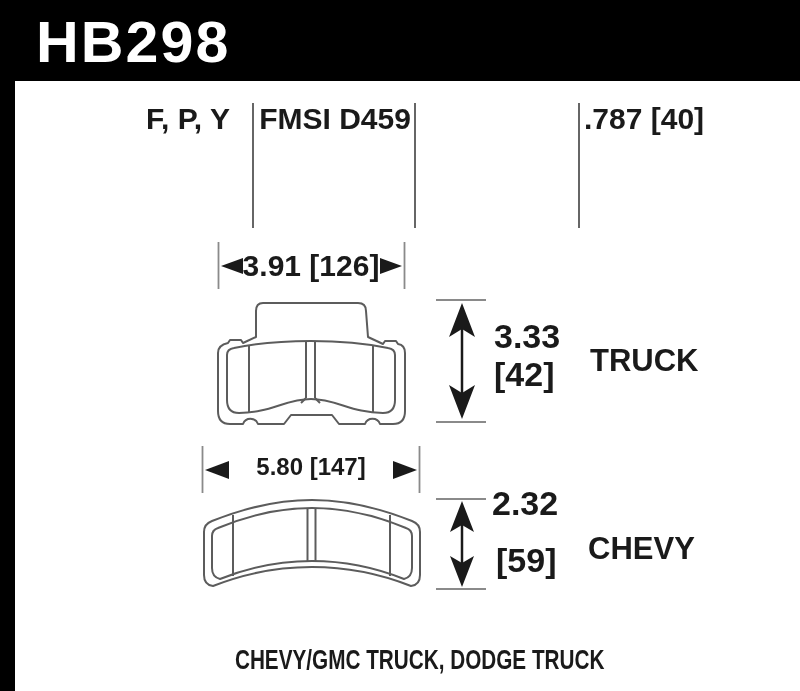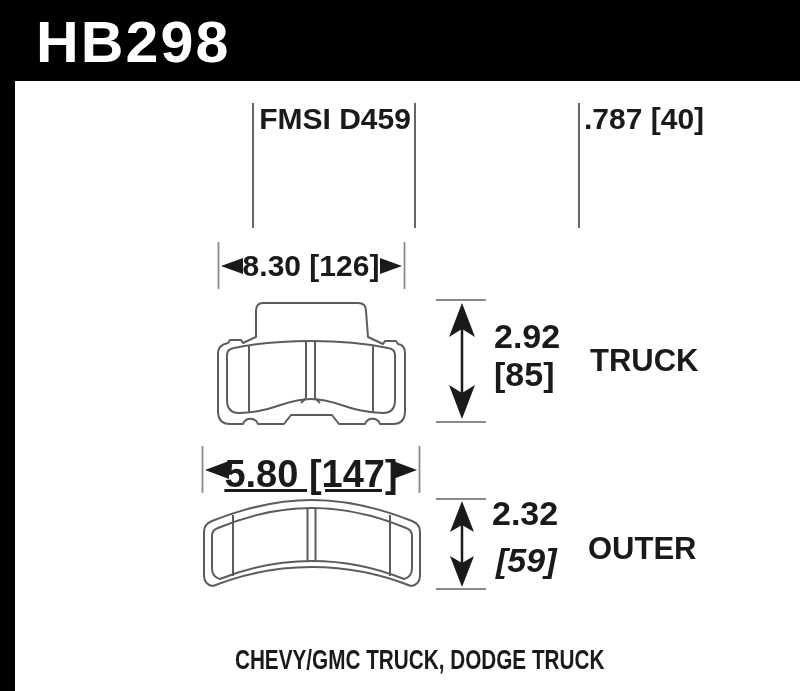--- a/index.html
+++ b/index.html
@@ -25,26 +25,26 @@
     position:absolute;left:0;top:81px;width:15px;height:610px;
     background:#000000;
   }
   .diagram-svg{position:absolute;left:0;top:0;}
   .txt{position:absolute;line-height:1;font-weight:bold;white-space:nowrap;}
   .spec{font-size:30px;}
   .spec-compounds{left:90px;top:104px;width:140px;text-align:right;}
   .spec-fmsi{left:253px;top:104px;width:164px;text-align:center;}
   .spec-thickness{left:584px;top:104px;}
   .dim-w-inner{left:226px;top:251px;width:170px;text-align:center;font-size:30px;}
-  .dim-w-outer{left:221px;top:455px;width:180px;text-align:center;font-size:38px;text-decoration:underline;}
+  .dim-w-outer{left:221px;top:455px;width:180px;text-align:center;font-size:24px;}
   .dim-h{font-size:34px;}
   .dim-h-inner-in{left:494px;top:319px;}
   .dim-h-inner-mm{left:494px;top:357px;}
-  .dim-h-outer-in{left:492px;top:496px;}
-  .dim-h-outer-mm{left:496px;top:543px;font-style:italic;}
+  .dim-h-outer-in{left:492px;top:486px;}
+  .dim-h-outer-mm{left:496px;top:543px;}
   .pad-label{font-size:31px;}
   .label-inner{left:590px;top:345px;}
   .label-outer{left:588px;top:533px;}
   .footer-app{
     position:absolute;left:40px;top:646px;width:760px;
     text-align:center;font-weight:bold;font-size:28px;line-height:1;
   }
   .footer-app span{
     display:inline-block;
     transform:scaleX(0.74);transform-origin:center top;
@@ -138,30 +138,31 @@
       <g stroke="#8a8a8a" stroke-width="2">
         <line x1="436" y1="499" x2="486" y2="499"></line>
         <line x1="436" y1="589" x2="486" y2="589"></line>
       </g>
       <line x1="462" y1="515" x2="462" y2="575" stroke="#1a1a1a" stroke-width="2.5"></line>
       <polygon points="462,501 474,532 462,525 450,532" fill="#1a1a1a"></polygon>
       <polygon points="462,587 474,556 462,563 450,556" fill="#1a1a1a"></polygon>
     </g>
   </svg>
 
+  <div class="txt spec spec-compounds">F, P, Y</div>
   <div class="txt spec spec-fmsi">FMSI D459</div>
   <div class="txt spec spec-thickness">.787 [40]</div>
 
-  <div class="txt dim-w-inner">8.30 [126]</div>
-  <div class="txt dim-h dim-h-inner-in">2.92</div>
-  <div class="txt dim-h dim-h-inner-mm">[85]</div>
+  <div class="txt dim-w-inner">3.91 [126]</div>
+  <div class="txt dim-h dim-h-inner-in">3.33</div>
+  <div class="txt dim-h dim-h-inner-mm">[42]</div>
   <div class="txt pad-label label-inner">TRUCK</div>
 
   <div class="txt dim-w-outer">5.80 [147]</div>
   <div class="txt dim-h dim-h-outer-in">2.32</div>
   <div class="txt dim-h dim-h-outer-mm">[59]</div>
-  <div class="txt pad-label label-outer">OUTER</div>
+  <div class="txt pad-label label-outer">CHEVY</div>
 
   <div class="footer-app">
     <span>CHEVY/GMC TRUCK, DODGE TRUCK</span>
   </div>
 
 </div>
 
 </body></html>

